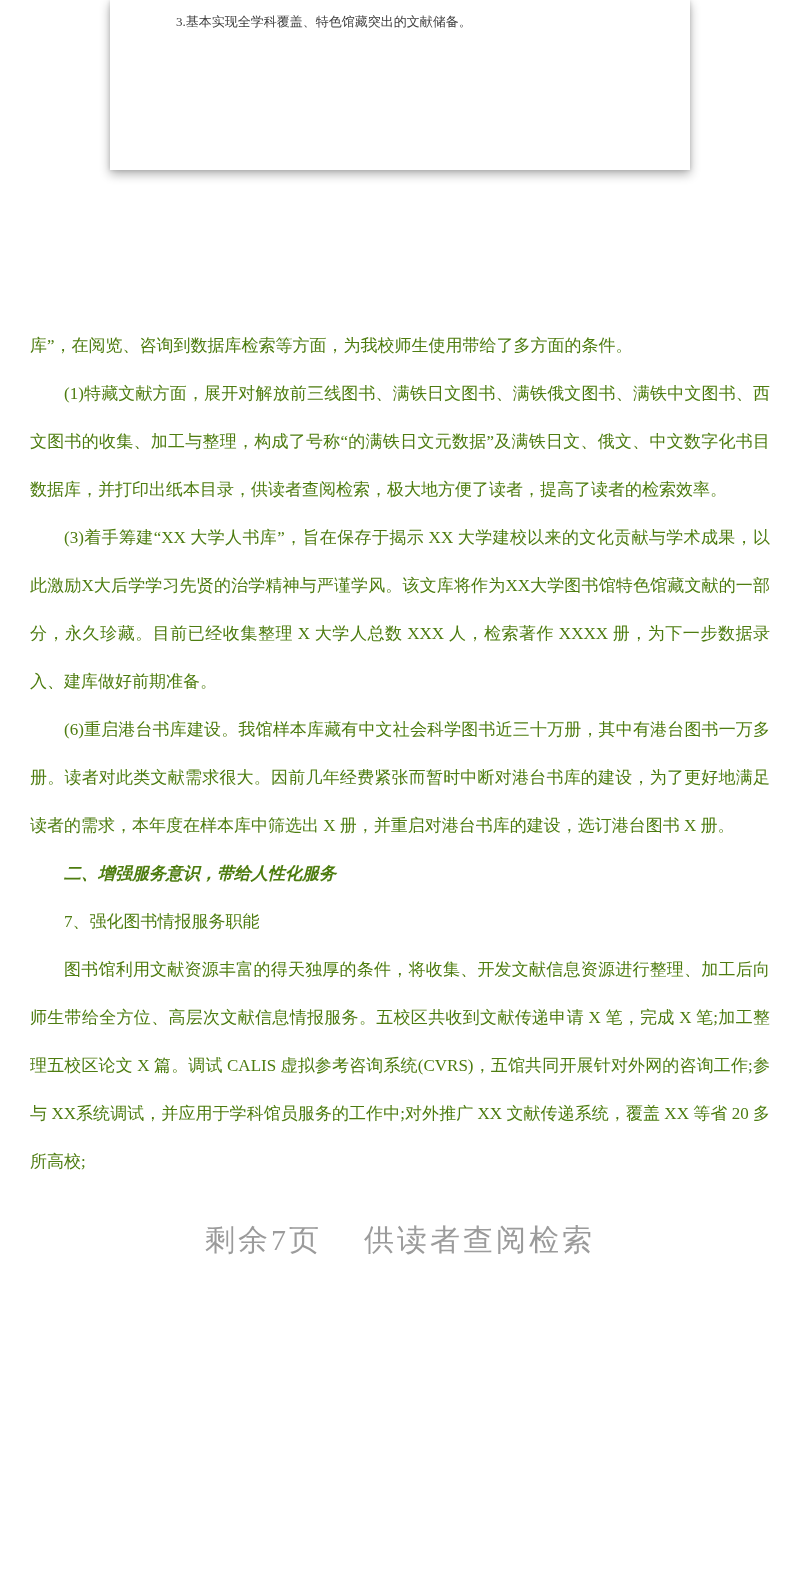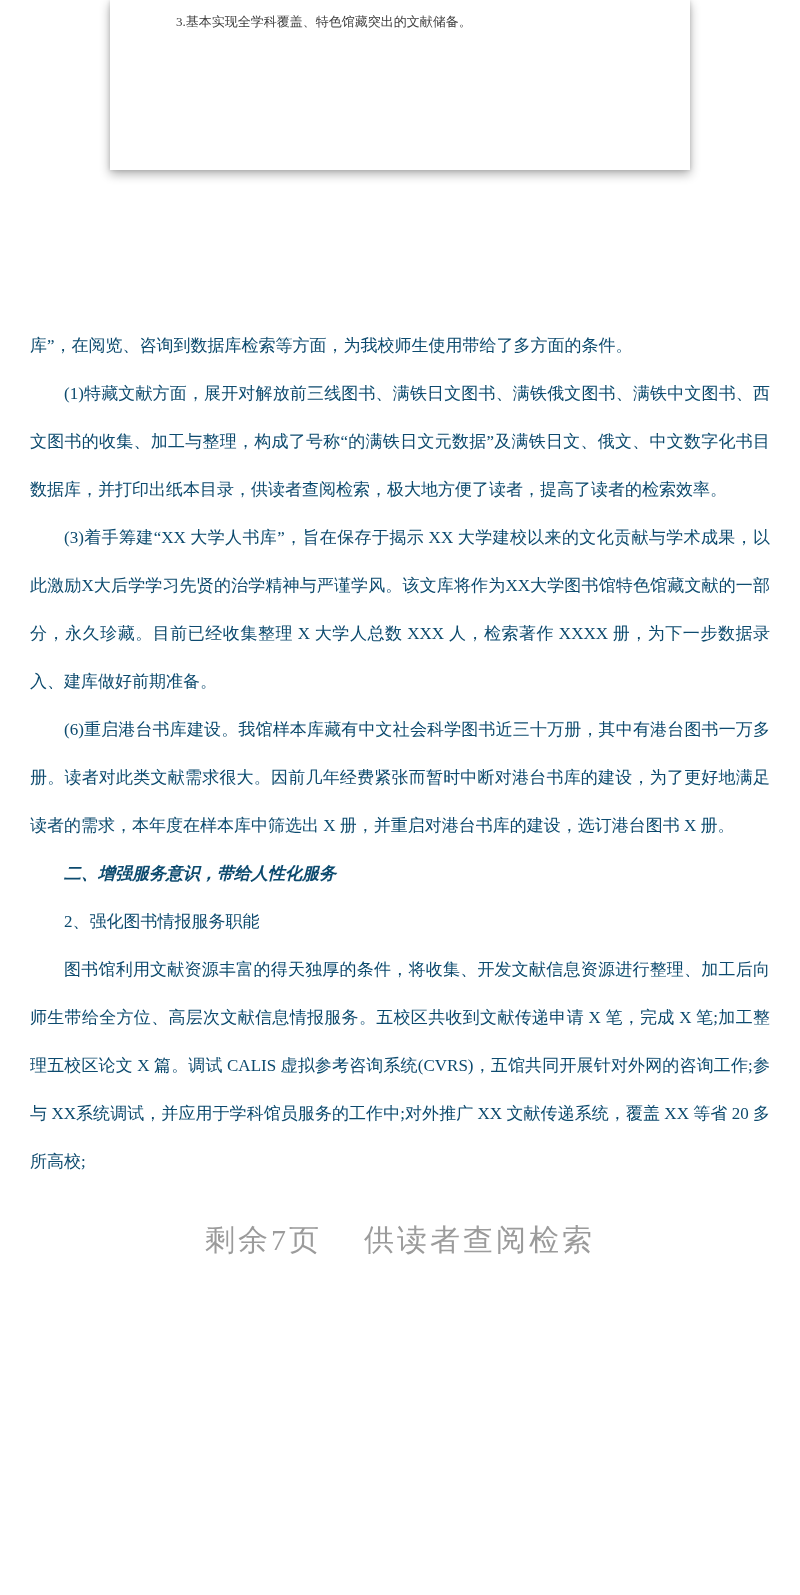--- a/index.html
+++ b/index.html
@@ -37,21 +37,21 @@
   }
 
   
   .doc-body {
     box-sizing: border-box;
     width: 800px;
     padding: 152px 30px 0 30px;
     font-size: 17px;
     line-height: 48px;
     text-align: justify;
-    color: #0c4a6e;
+    color: #4d7c0f;
   }
   .doc-body p.para {
     margin: 0;
     text-indent: 2em;
   }
   .doc-body p.no-indent {
     text-indent: 0;
   }
   .doc-body p.bold {
     font-weight: bold;
@@ -77,20 +77,20 @@
 <div class="prev-page">
   <p>3.基本实现全学科覆盖、特色馆藏突出的文献储备。</p>
 </div>
 
 <div class="doc-body">
   <p class="para no-indent">库”，在阅览、咨询到数据库检索等方面，为我校师生使用带给了多方面的条件。</p>
   <p class="para">(1)特藏文献方面，展开对解放前三线图书、满铁日文图书、满铁俄文图书、满铁中文图书、西文图书的收集、加工与整理，构成了号称“的满铁日文元数据”及满铁日文、俄文、中文数字化书目数据库，并打印出纸本目录，供读者查阅检索，极大地方便了读者，提高了读者的检索效率。</p>
   <p class="para">(3)着手筹建“XX 大学人书库”，旨在保存于揭示 XX 大学建校以来的文化贡献与学术成果，以此激励X大后学学习先贤的治学精神与严谨学风。该文库将作为XX大学图书馆特色馆藏文献的一部分，永久珍藏。目前已经收集整理 X 大学人总数 XXX 人，检索著作 XXXX 册，为下一步数据录入、建库做好前期准备。</p>
   <p class="para">(6)重启港台书库建设。我馆样本库藏有中文社会科学图书近三十万册，其中有港台图书一万多册。读者对此类文献需求很大。因前几年经费紧张而暂时中断对港台书库的建设，为了更好地满足读者的需求，本年度在样本库中筛选出 X 册，并重启对港台书库的建设，选订港台图书 X 册。</p>
   <p class="para bold">二、增强服务意识，带给人性化服务</p>
-  <p class="para">2、强化图书情报服务职能</p>
+  <p class="para">7、强化图书情报服务职能</p>
   <p class="para">图书馆利用文献资源丰富的得天独厚的条件，将收集、开发文献信息资源进行整理、加工后向师生带给全方位、高层次文献信息情报服务。五校区共收到文献传递申请 X 笔，完成 X 笔;加工整理五校区论文 X 篇。调试 CALIS 虚拟参考咨询系统(CVRS)，五馆共同开展针对外网的咨询工作;参与 XX系统调试，并应用于学科馆员服务的工作中;对外推广 XX 文献传递系统，覆盖 XX 等省 20 多所高校;</p>
 </div>
 
 <div class="footer-notice">
   <span>剩余7页</span>
   <span>供读者查阅检索</span>
 </div>
 
 </body></html>

